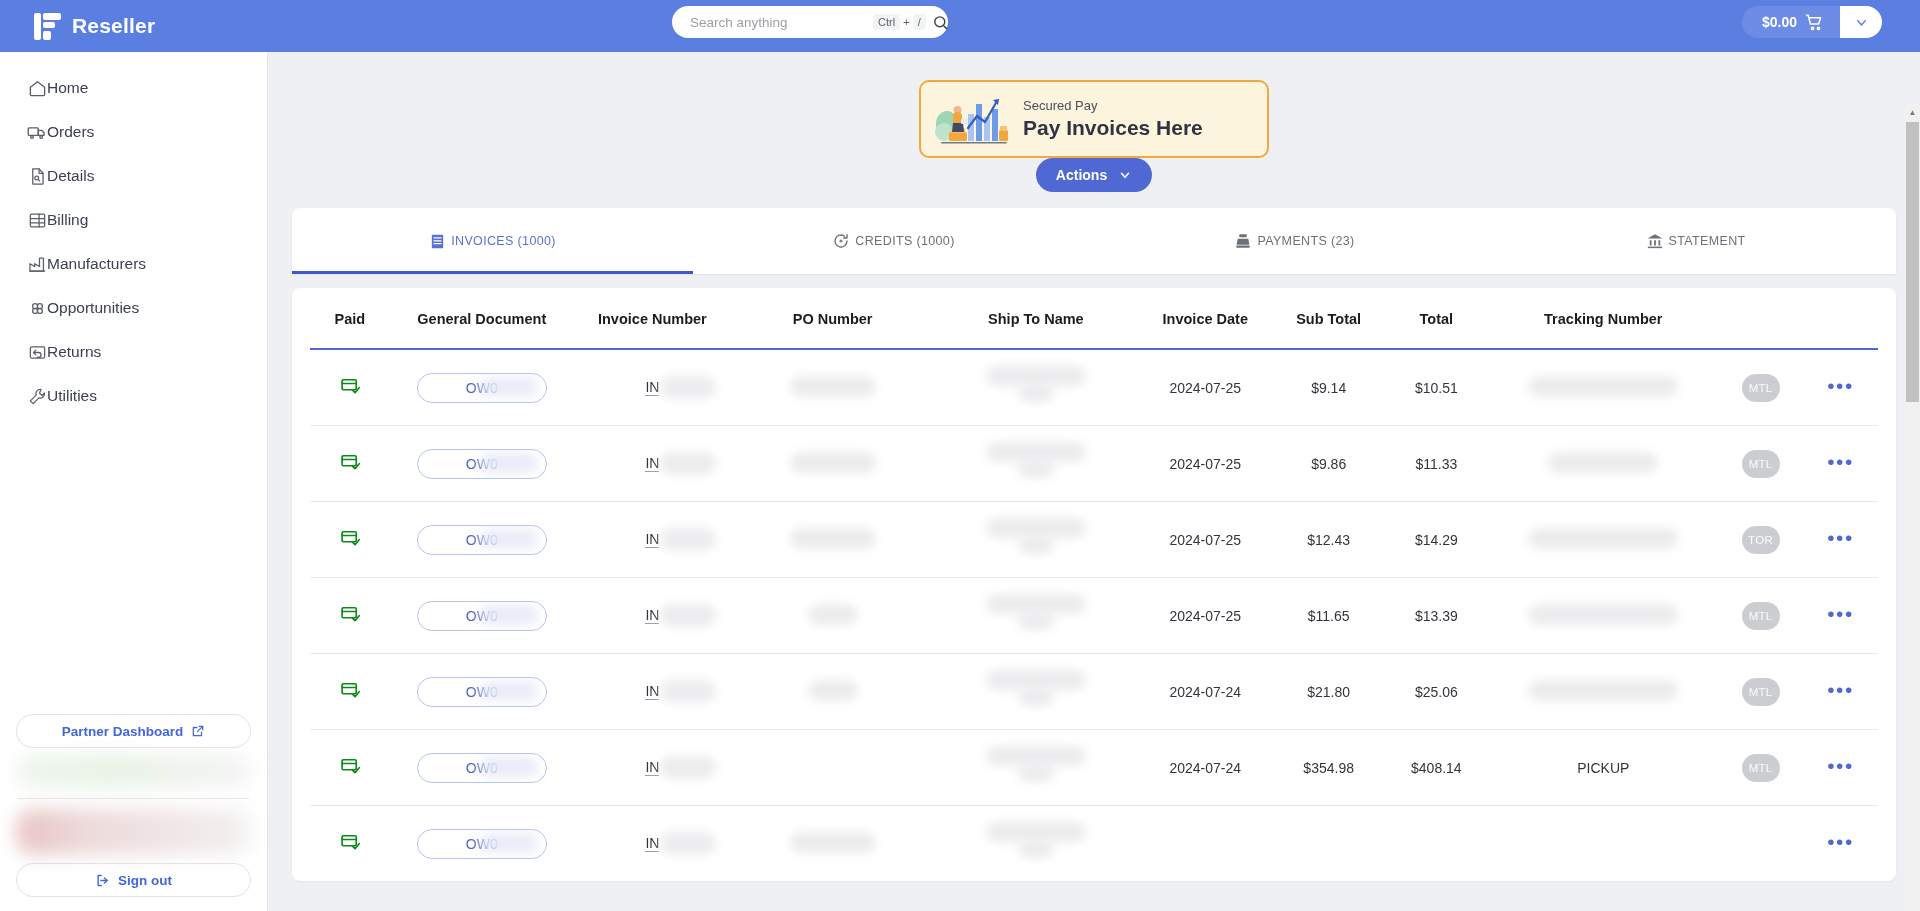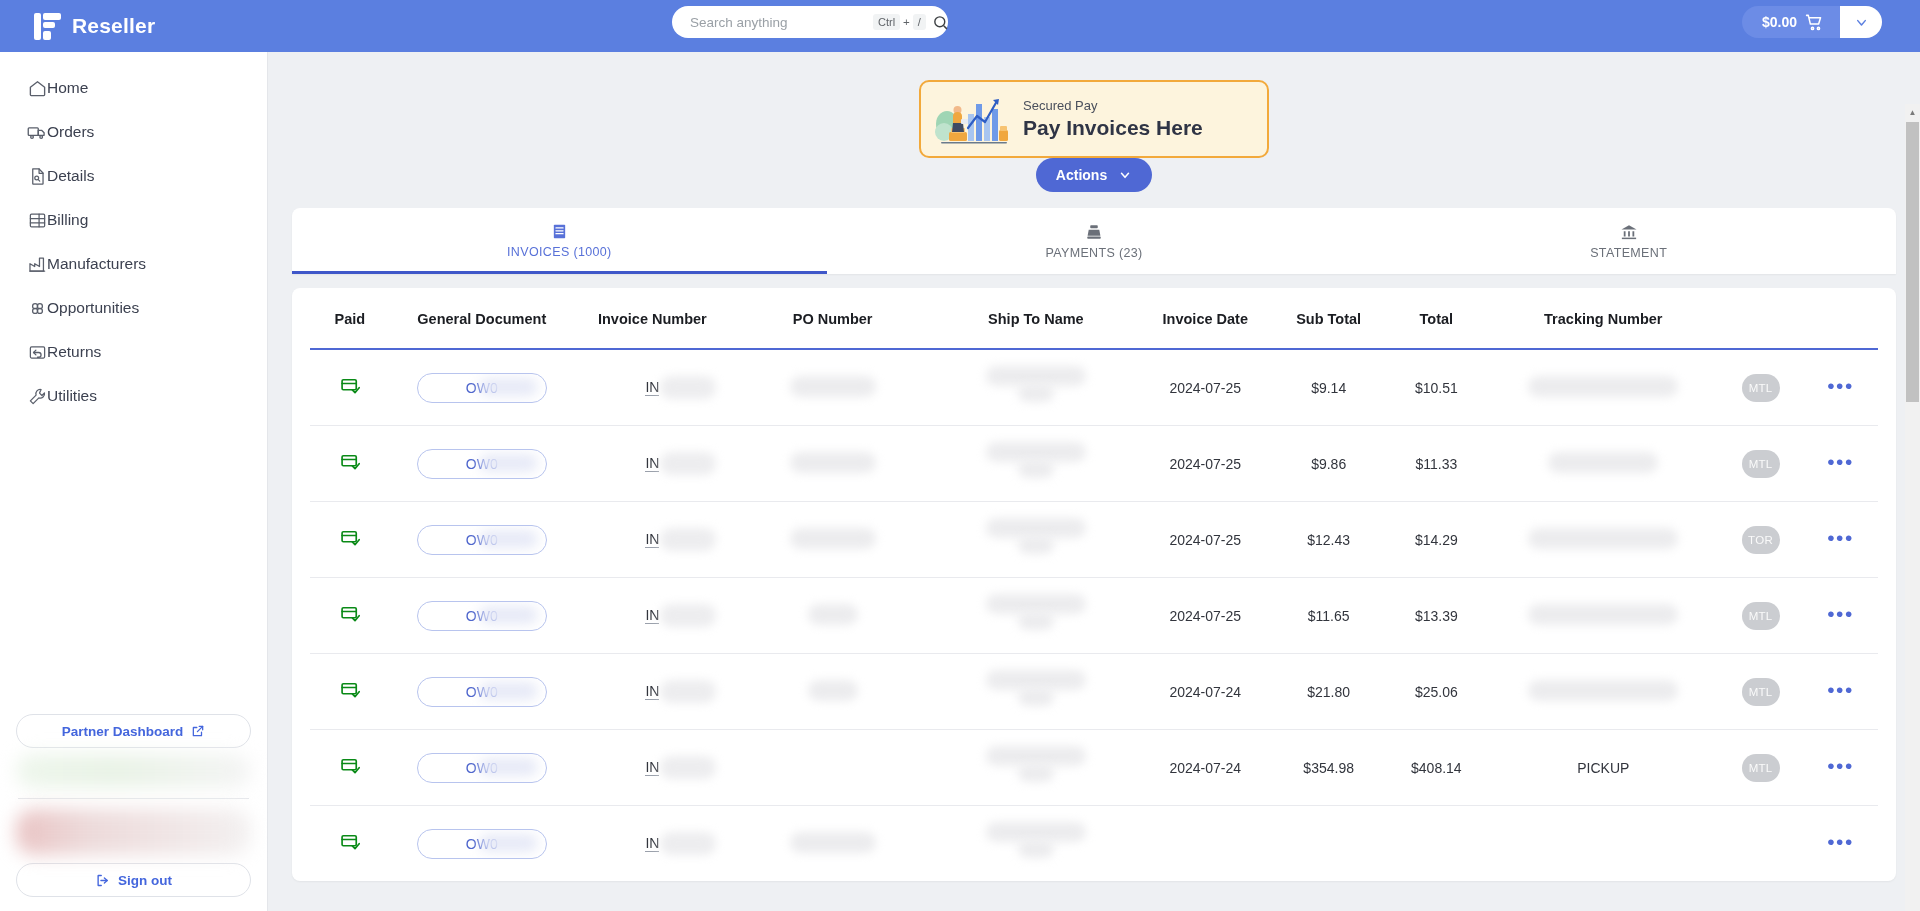--- a/index.html
+++ b/index.html
@@ -95,21 +95,21 @@
     display: flex; align-items: center; gap: 11px; cursor: pointer;
     font-family: "Liberation Sans", sans-serif;
   }
 
   
   .tabs-card {
     margin-top: 16px; background: #fff; border-radius: 8px 8px 0 0;
     display: flex; height: 66px; box-shadow: 0 1px 2px rgba(0,0,0,.05);
   }
   .tab {
-    flex: 1; display: flex; flex-direction: column; align-items: center; justify-content: center;
+    flex: 1; display: flex; flex-direction: row; align-items: center; justify-content: center;
     gap: 5px; cursor: pointer; position: relative; color: #6b7079; font-size: 12.5px; letter-spacing: .35px;
   }
   .tab .tab-ico { color: #6b7079; display: flex; }
   .tab.active { color: #5871d8; }
   .tab.active .tab-ico { color: #5871d8; }
   .tab.active::after { content: ""; position: absolute; left: 0; right: 0; bottom: 0; height: 3px; background: #3f57c9; }
 
   
   .table-card { margin-top: 14px; background: #fff; border-radius: 8px; box-shadow: 0 1px 2px rgba(0,0,0,.05); padding: 0 18px; }
   table { width: 100%; border-collapse: collapse; table-layout: fixed; }
@@ -377,20 +377,30 @@
                 <rect x="4" y="2.5" width="16" height="19" rx="1" fill="currentColor" stroke="none"></rect>
                 <line x1="7" y1="7" x2="17" y2="7" stroke="#fff"></line>
                 <line x1="7" y1="11" x2="17" y2="11" stroke="#fff"></line>
                 <line x1="7" y1="15" x2="17" y2="15" stroke="#fff"></line>
               </svg>
           </span>
           <span>INVOICES (1000)</span>
         </div>
         <div class="tab">
           <span class="tab-ico">
+            <svg width="18" height="18" viewBox="0 0 24 24" fill="none" stroke="currentColor" stroke-width="1.8" stroke-linecap="round" stroke-linejoin="round">
+                <path d="M20 12a8 8 0 1 1-3.2-6.4"></path>
+                <polyline points="20 3.5 20 8 15.5 8"></polyline>
+                <path d="M12 9.2l.9 1.9 1.9.9-1.9.9-.9 1.9-.9-1.9-1.9-.9 1.9-.9z" fill="currentColor" stroke="none"></path>
+              </svg>
+          </span>
+          <span>CREDITS (1000)</span>
+        </div>
+        <div class="tab">
+          <span class="tab-ico">
             <svg width="18" height="18" viewBox="0 0 24 24" fill="none" stroke="currentColor" stroke-width="1.7" stroke-linejoin="round">
                 <rect x="7" y="3" width="10" height="4" rx="1" fill="currentColor" stroke="none"></rect>
                 <path d="M5 9h14l1.5 8H3.5z" fill="currentColor" stroke="none"></path>
                 <rect x="3" y="18" width="18" height="3" rx="1" fill="currentColor" stroke="none"></rect>
               </svg>
           </span>
           <span>PAYMENTS (23)</span>
         </div>
         <div class="tab">
           <span class="tab-ico">

